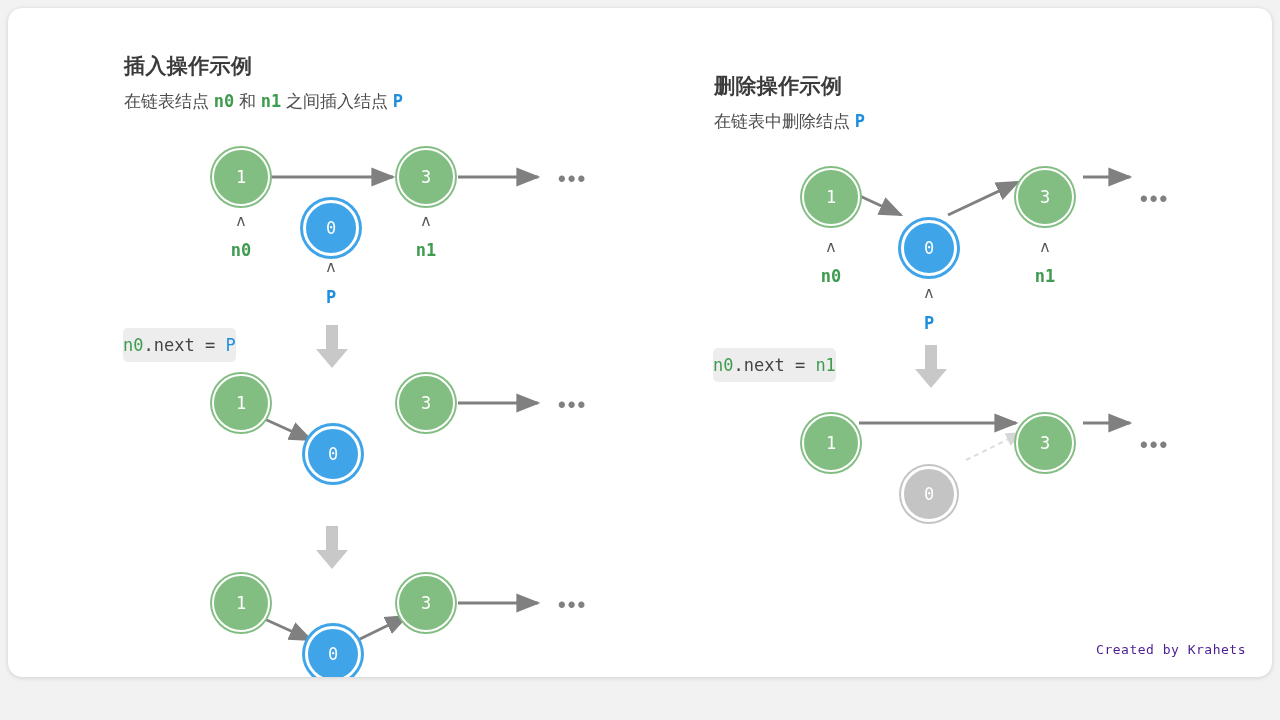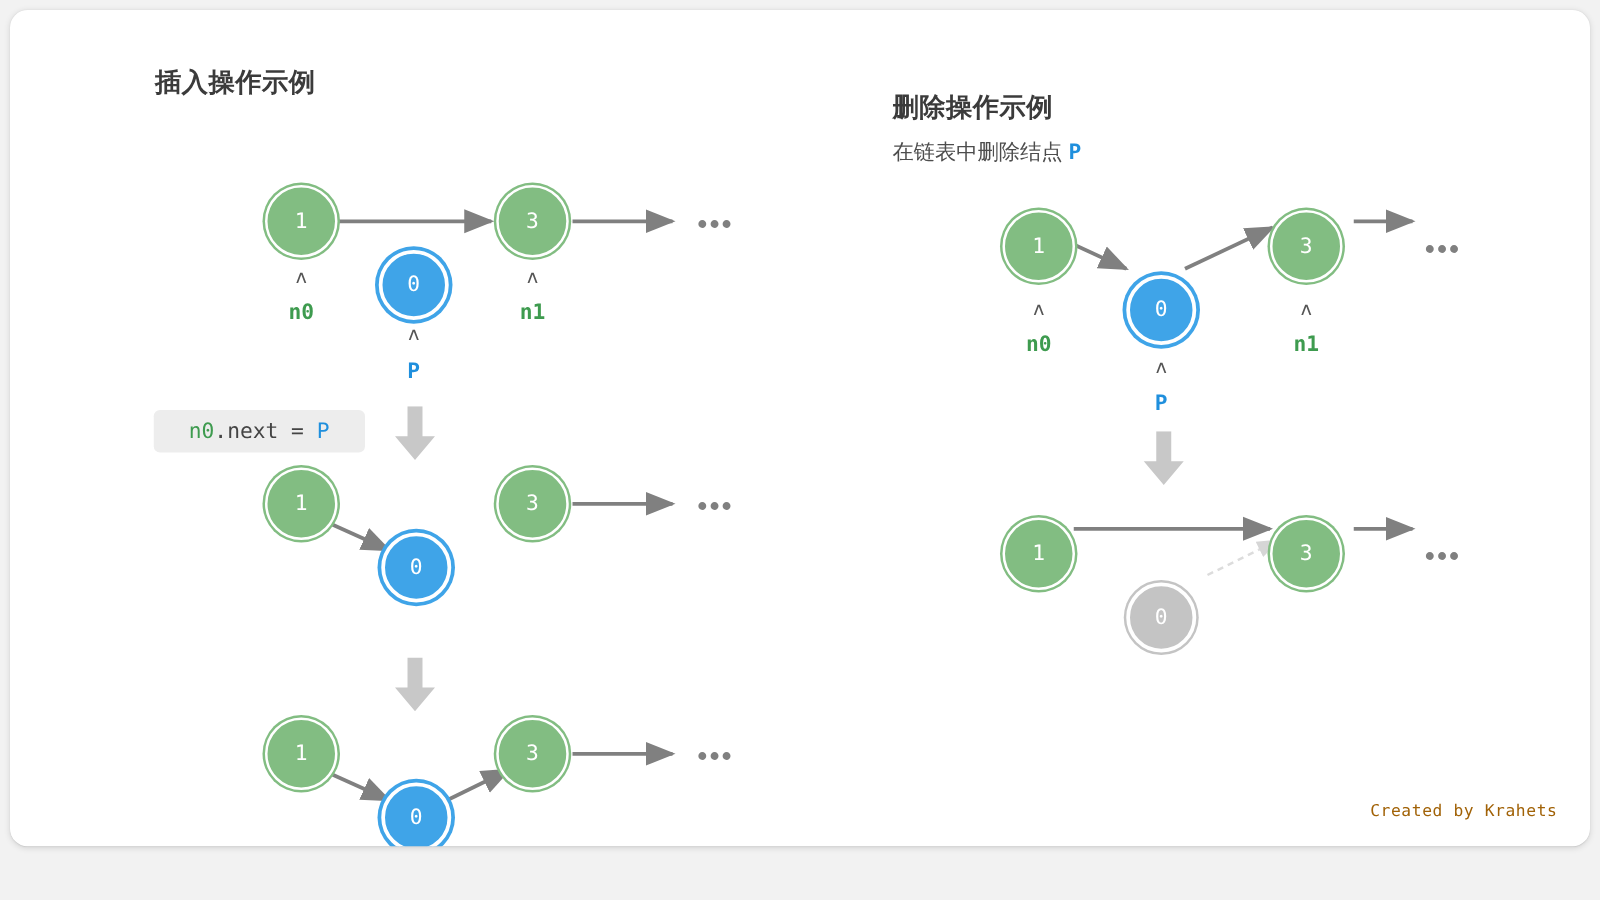--- a/index.html
+++ b/index.html
@@ -122,39 +122,39 @@
     white-space: nowrap;
   }
   .ptr-green { color: #3e9b4f; }
   .ptr-blue  { color: #1f8fdd; }
 
   
   .code-chip {
     position: absolute;
     background: #ededed;
     border-radius: 5px;
-    padding: 7px 28px;
+    padding: 7px 0;
     font-family: "DejaVu Sans Mono", monospace;
     font-size: 17px;
     color: #444444;
     white-space: nowrap;
     line-height: 1.2;
   }
 
   
   .step-arrow { position: absolute; width: 34px; height: 44px; }
 
   
   #credit {
     position: absolute;
     right: 26px;
     bottom: 20px;
     font-family: "DejaVu Sans Mono", monospace;
     font-size: 13px;
-    color: #a16207;
+    color: #4c1d95;
     letter-spacing: 0.5px;
     white-space: nowrap;
   }
 </style>
 </head>
 <body>
 
 <div id="stage">
 <div id="card">
 
@@ -194,20 +194,28 @@
       <line x1="851" y1="415" x2="1008" y2="415" stroke="#808080" stroke-width="3" marker-end="url(#ah)"></line>
       <line x1="958" y1="452" x2="1015" y2="424" stroke="#dcdcdc" stroke-width="2" stroke-dasharray="5,4" marker-end="url(#ahd)"></line>
       <line x1="1075" y1="415" x2="1122" y2="415" stroke="#808080" stroke-width="3" marker-end="url(#ah)"></line>
     </g>
   </svg>
 
   <div class="panel" id="panel-insert">
 
     <div class="panel-title" style="left:116px; top:44px;">插入操作示例</div>
 
+    <div class="panel-subtitle" style="left:116px; top:82px;">
+      <span>在链表结点</span>
+      <span class="mono tok-green">n0</span>
+      <span>和</span>
+      <span class="mono tok-green">n1</span>
+      <span>之间插入结点</span>
+      <span class="mono tok-blue">P</span>
+    </div>
 
     <div class="node node-green" style="left:204px; top:140px;">1</div>
     <div class="node node-blue" style="left:295px; top:192px;">0</div>
     <div class="node node-green" style="left:389px; top:140px;">3</div>
     <div class="dots" style="left:550px; top:160px;">•••</div>
 
     <div class="caret" style="left:218px; top:206px; width:30px;">ʌ</div>
     <div class="ptr-label ptr-green" style="left:203px; top:232px; width:60px;">n0</div>
 
     <div class="caret" style="left:308px; top:252px; width:30px;">ʌ</div>
@@ -254,20 +262,23 @@
 
     <div class="caret" style="left:218px; top:212px; width:30px;">ʌ</div>
     <div class="ptr-label ptr-green" style="left:203px; top:238px; width:60px;">n0</div>
 
     <div class="caret" style="left:316px; top:258px; width:30px;">ʌ</div>
     <div class="ptr-label ptr-blue" style="left:301px; top:285px; width:60px;">P</div>
 
     <div class="caret" style="left:432px; top:212px; width:30px;">ʌ</div>
     <div class="ptr-label ptr-green" style="left:417px; top:238px; width:60px;">n1</div>
 
+    <div class="code-chip" style="left:115px; top:320px;">
+      <span class="tok-green">n0</span><span>.next = </span><span class="tok-green">n1</span>
+    </div>
     <svg class="step-arrow" style="left:316px; top:317px;" viewBox="0 0 34 44">
       <path d="M11,0 L23,0 L23,24 L33,24 L17,43 L1,24 L11,24 Z" fill="#c8c8c8"></path>
     </svg>
 
     <div class="node node-green" style="left:204px; top:386px;">1</div>
     <div class="node node-gray" style="left:303px; top:438px;">0</div>
     <div class="node node-green" style="left:418px; top:386px;">3</div>
     <div class="dots" style="left:542px; top:406px;">•••</div>
   </div>
 

